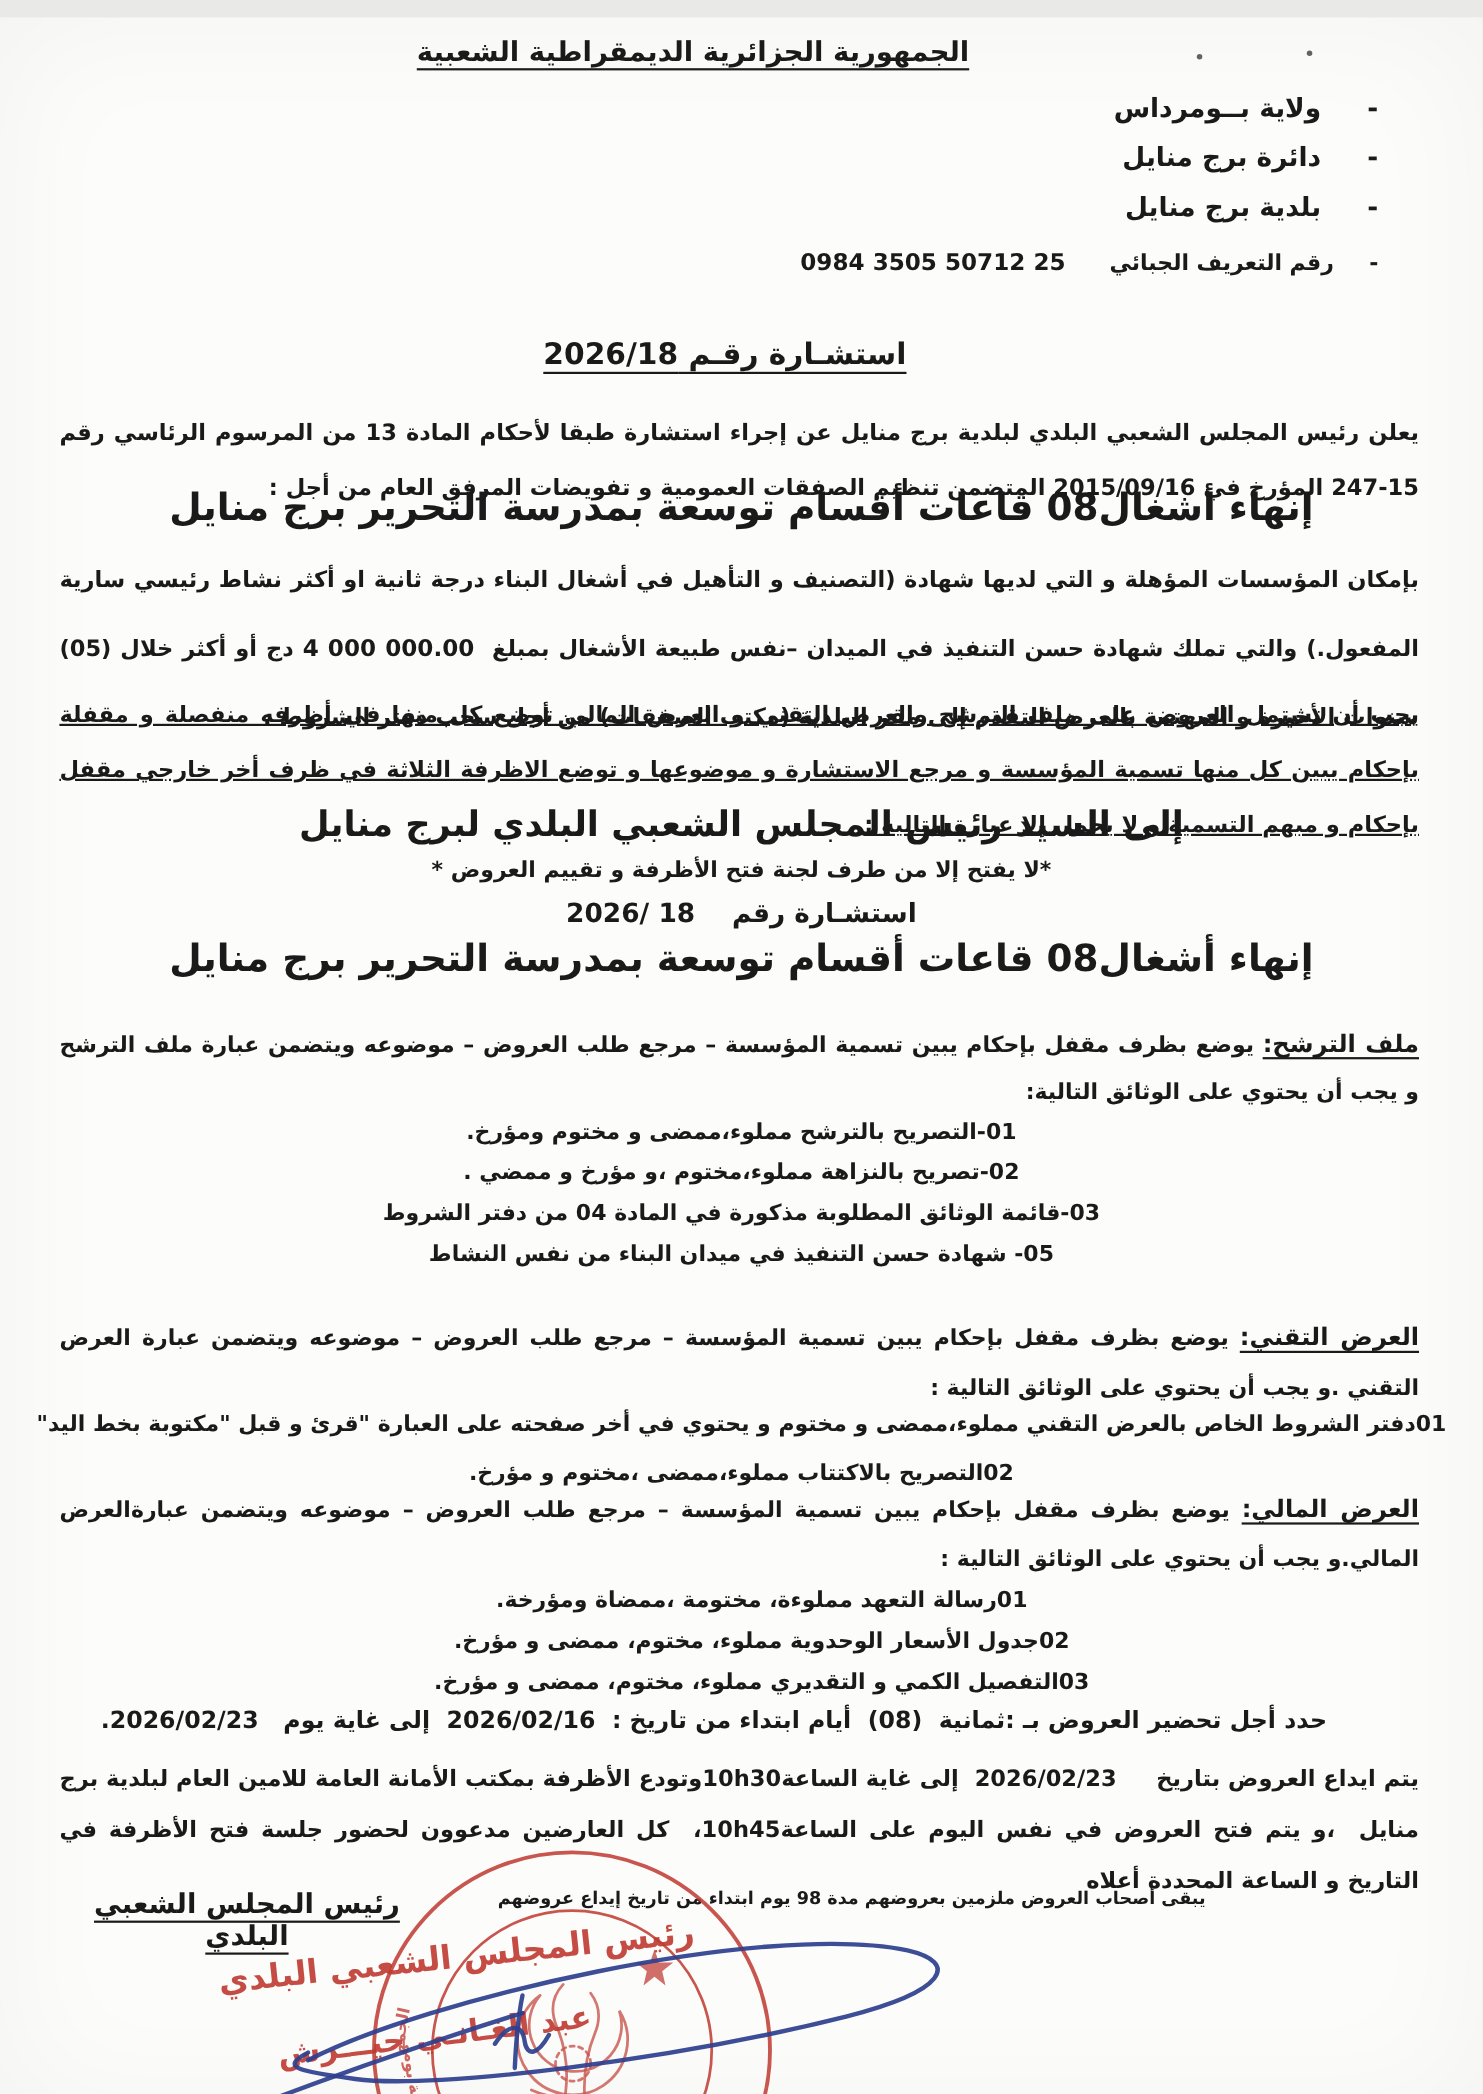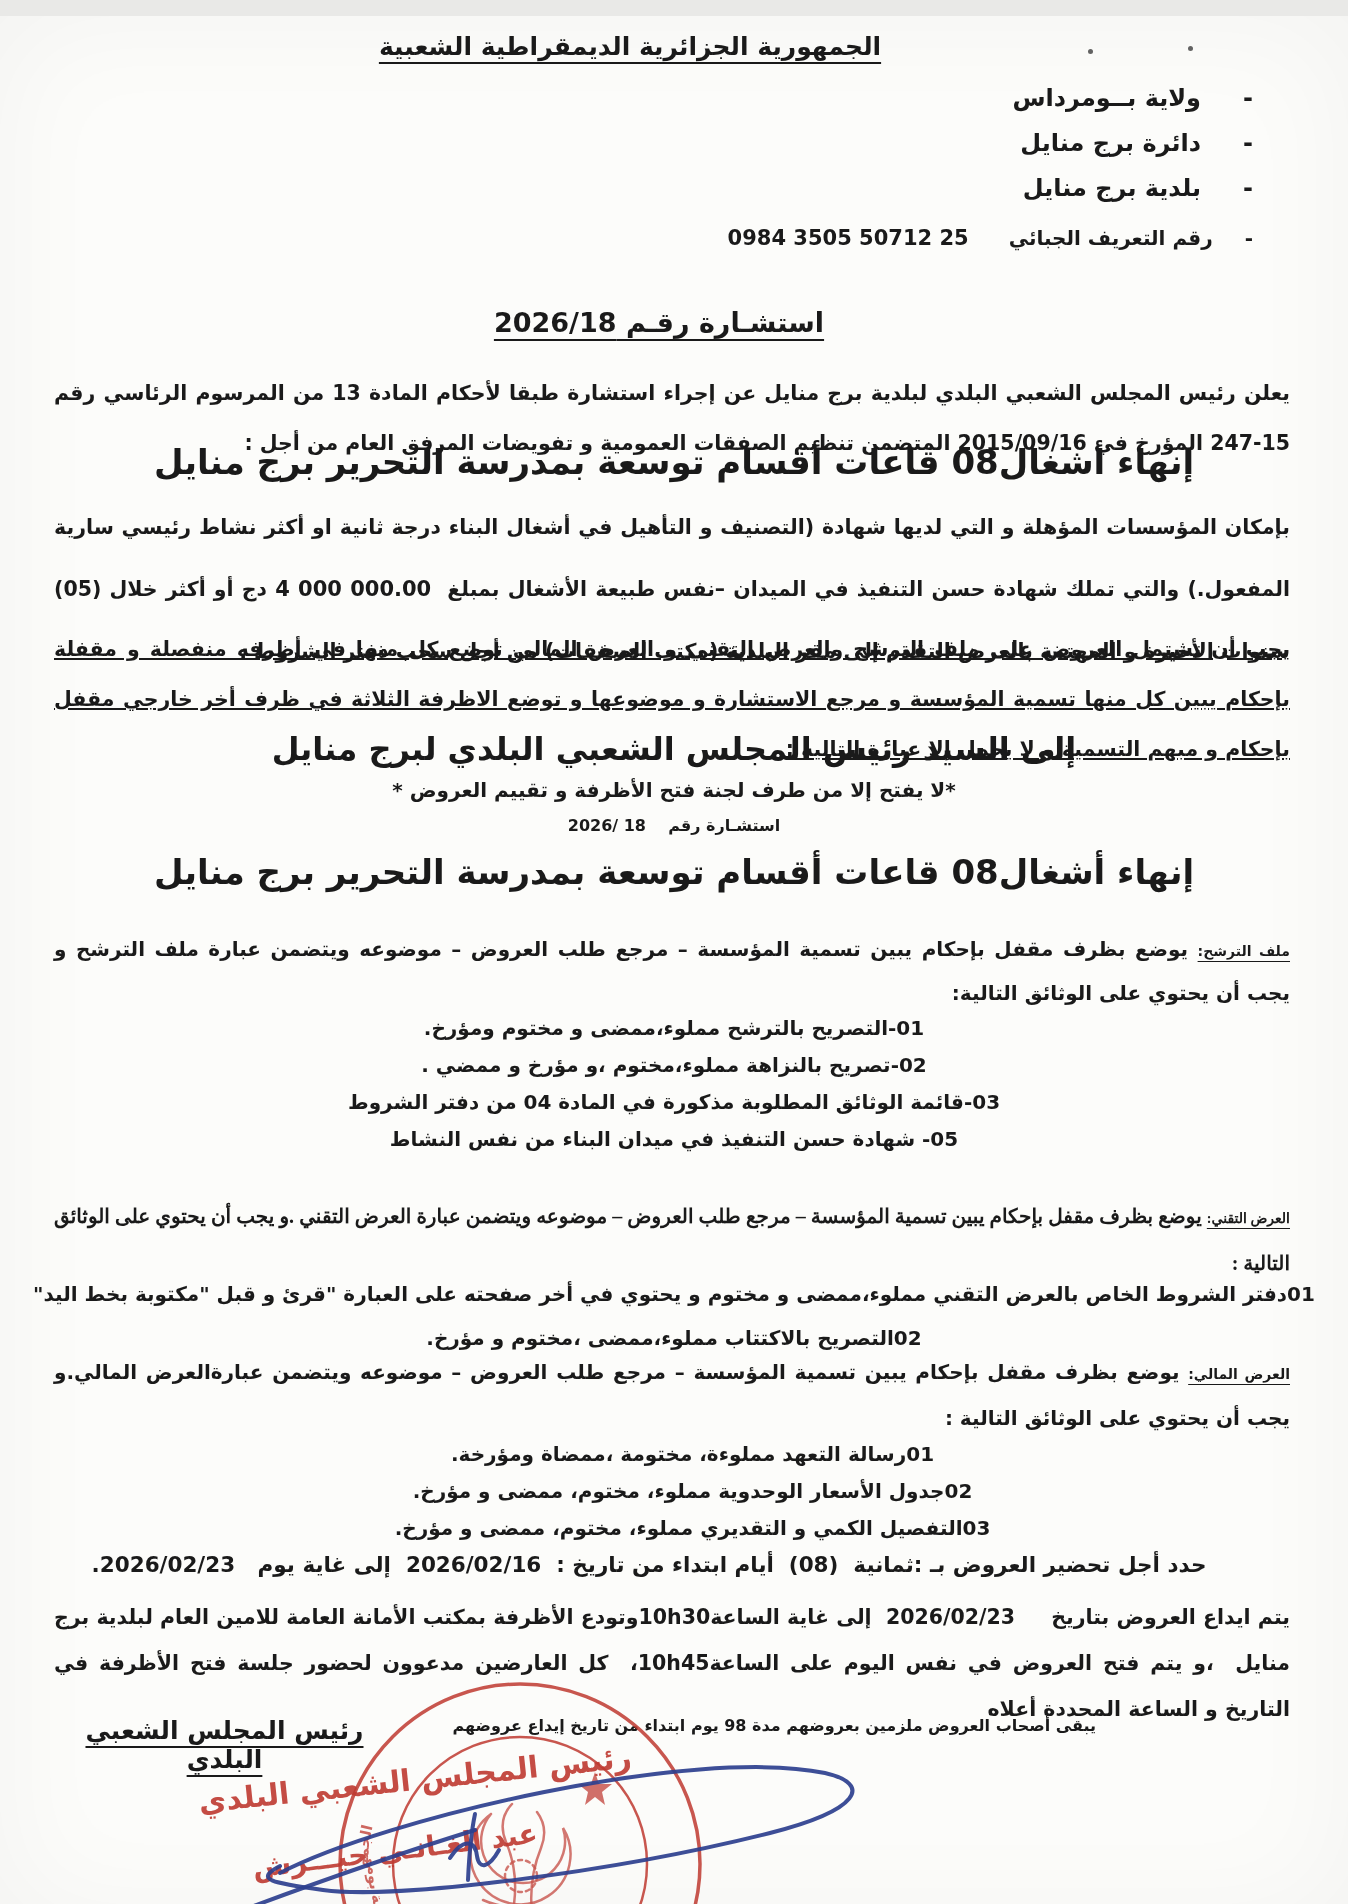--- a/index.html
+++ b/index.html
@@ -28,29 +28,29 @@
   .p { right:58px; left:54px; text-align:justify; font-weight:bold; font-size:20.5px; }
   .p1 { top:352px; line-height:50px; }
   .big { left:0; right:0; text-align:center; font-weight:bold; font-size:34px; }
   .big1 { top:426px; }
   .p2 { top:480px; line-height:62px; }
   .p3 { top:608px; line-height:50px;text-decoration:underline; }
 
   .center-line { left:0; right:0; text-align:center; font-weight:bold; }
   .addressee { top:714px; font-size:32px; }
   .warning { top:762px; font-size:20px; }
-  .refline { top:800px; font-size:16px; }
+  .refline { top:800px; font-size:24px; }
   .big2 { top:836px; }
 
   .sec { right:58px; left:54px; text-align:justify; font-size:20px; font-weight:bold; }
-  .sec .lead { text-decoration:underline; text-underline-offset:5px; font-size:14px; }
+  .sec .lead { text-decoration:underline; text-underline-offset:5px; font-size:22px; }
   .sec1 { top:912px; line-height:42px; }
   .list { left:0; right:0; text-align:center; font-weight:bold; font-size:20px; }
   .list1 { top:994px; line-height:37px; }
-  .sec2 { top:1178px; line-height:44px;font-family:Liberation Serif, serif; }
+  .sec2 { top:1178px; line-height:44px; }
   .list2 { top:1256px; line-height:44px; }
   .sec3 { top:1334px; line-height:44px; }
   .list3 { top:1420px; line-height:37px;padding-left:37px; }
 
   .prep { top:1536px; left:60px; right:110px; text-align:center; font-size:21.5px; font-weight:bold; }
   .subm { top:1578px; line-height:46px; }
   .validity { top:1700px; right:252px; text-align:right; font-size:16px; font-weight:bold; }
 
   .sig-title { top:1700px; left:52px; width:345px; text-align:center; font-size:25px; font-weight:bold; }
   .stamp-line1 { top:1746px; left:80px; width:670px; text-align:center; transform:rotate(-6deg);

